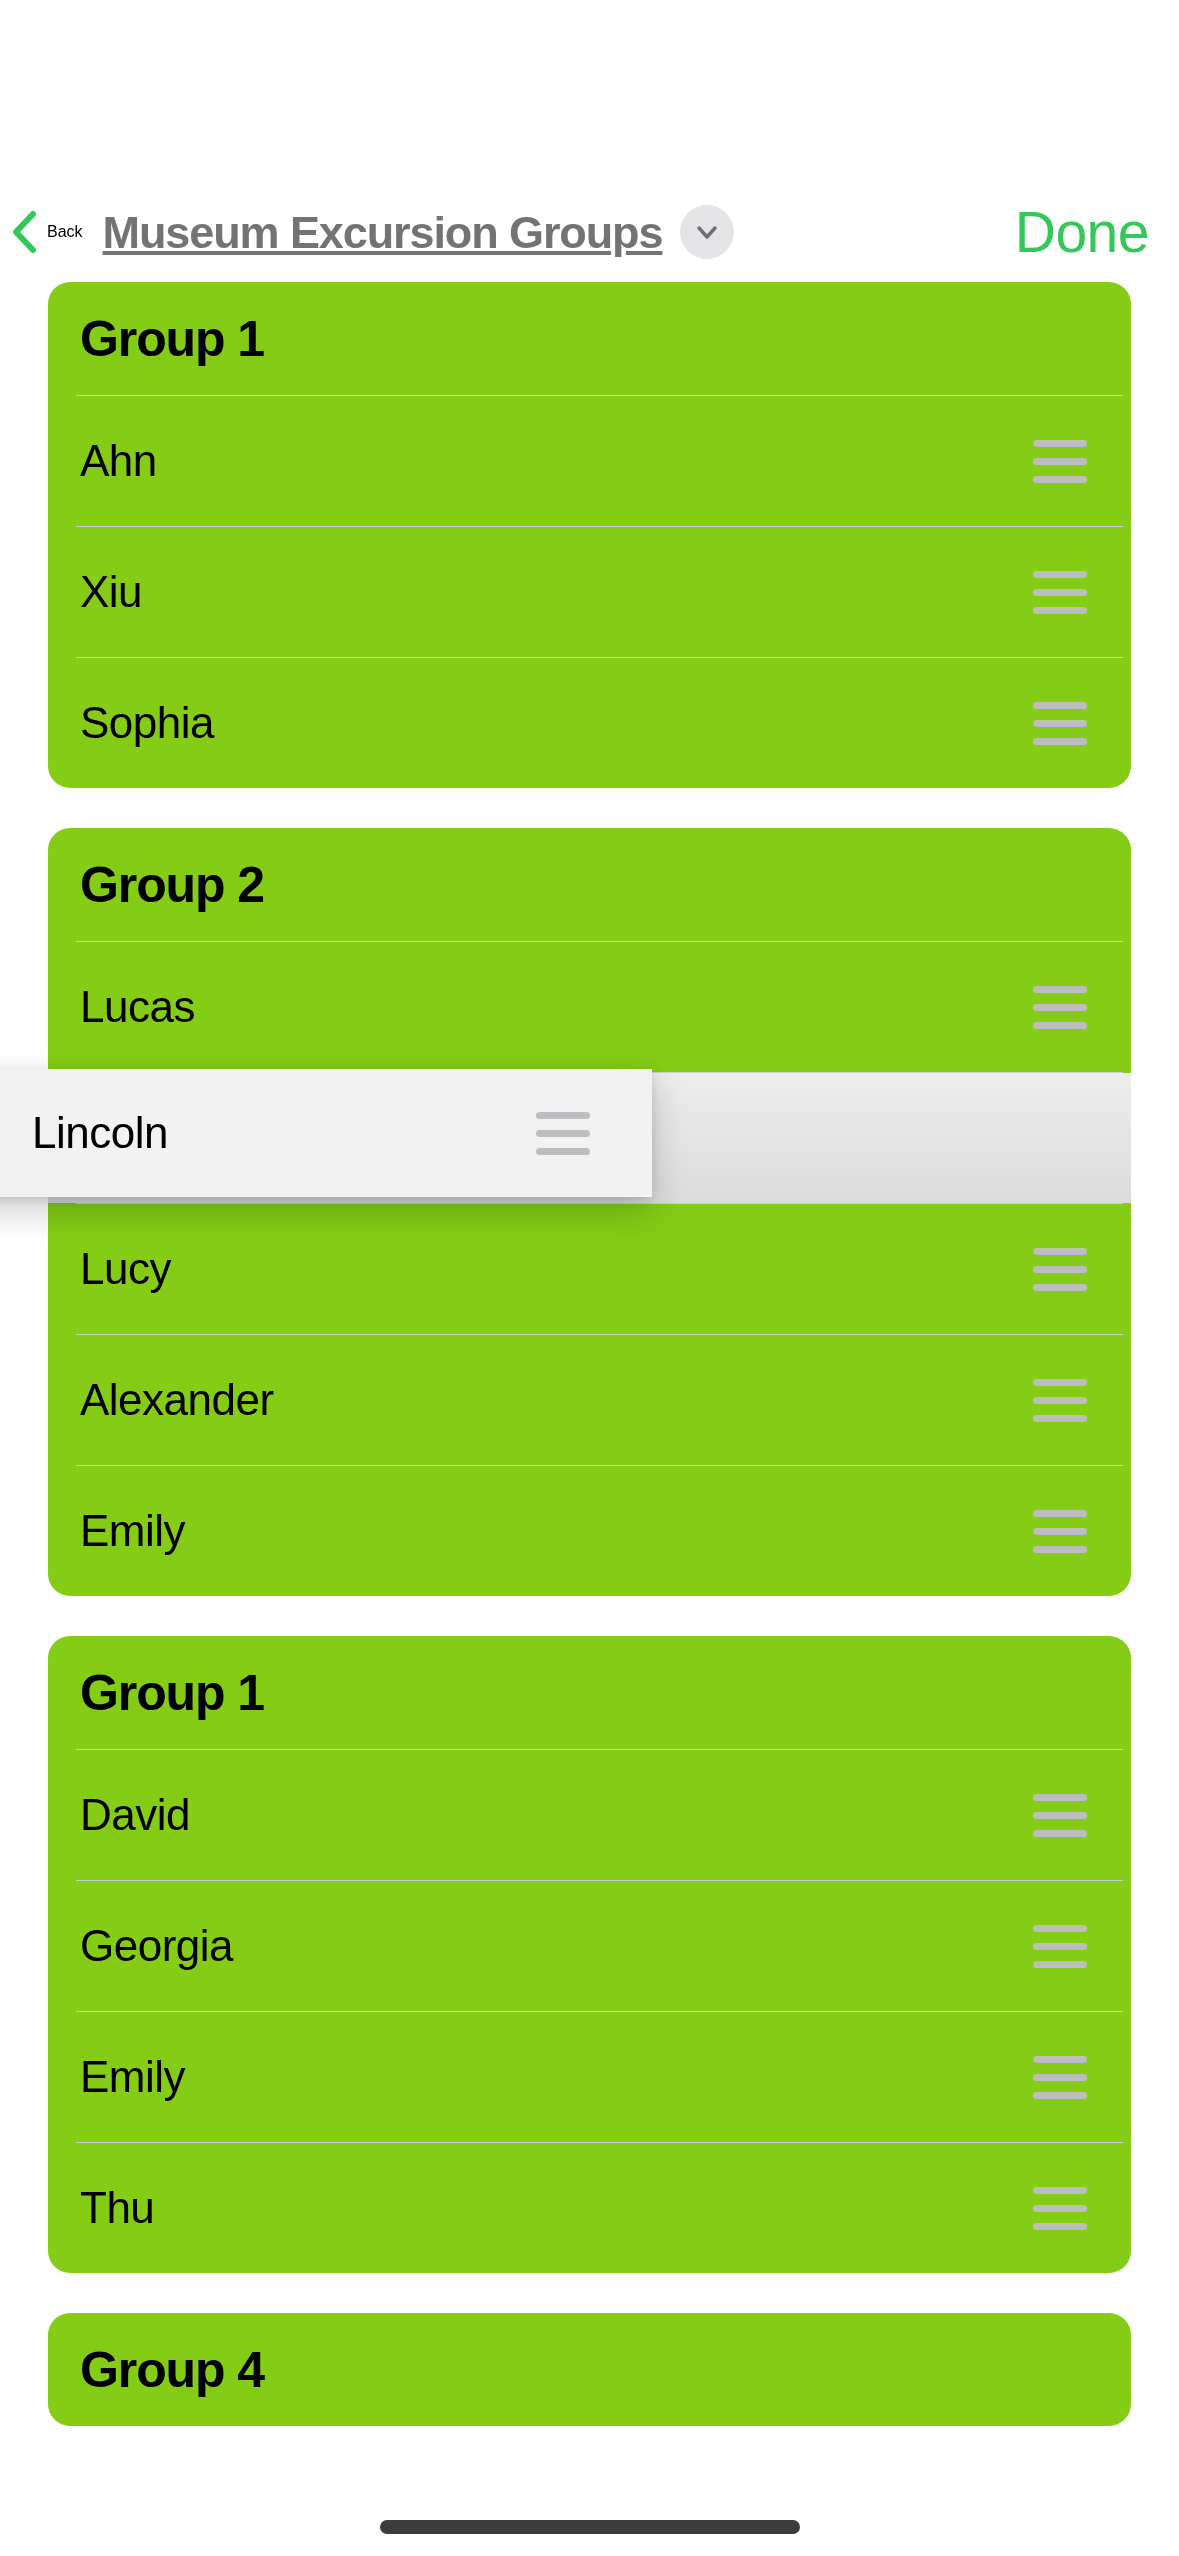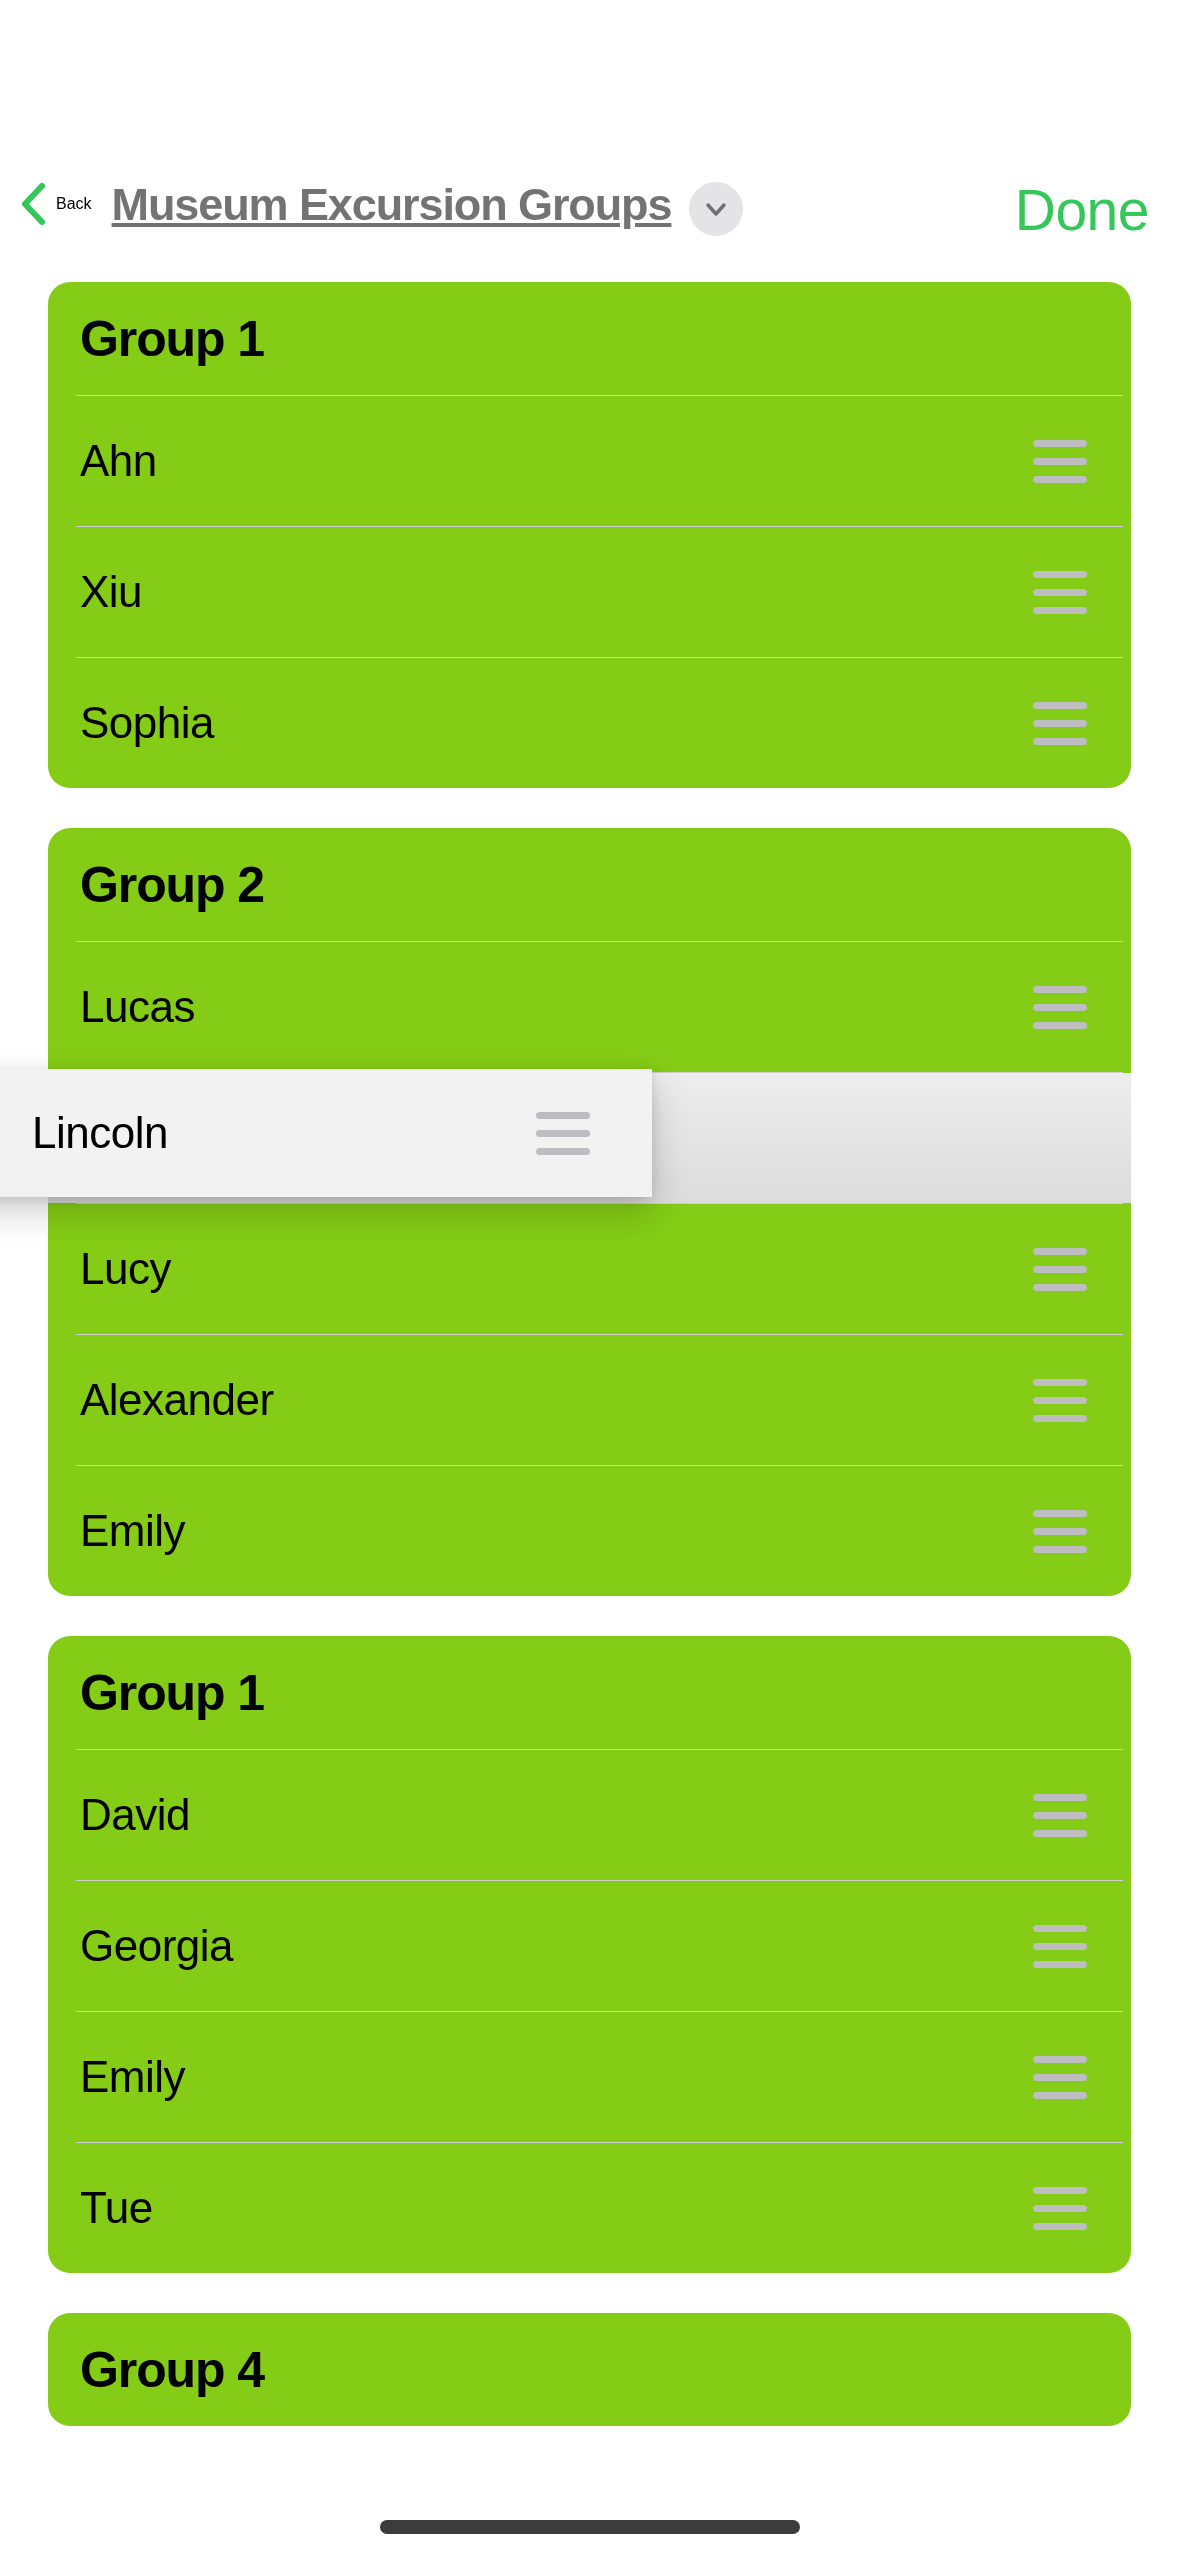--- a/index.html
+++ b/index.html
@@ -19,22 +19,22 @@
   }
 
   
   .status-bar { height:182px; width:100%; background:#ffffff; }
 
   
   .nav-bar {
     position:relative;
     height:100px;
     display:flex;
-    align-items:flex-start;
-    padding:0 24px 0 20px;
+    align-items:center;
+    padding:0 24px 0 11px;
     background:#ffffff;
   }
   .back-btn {
     display:flex; align-items:center; gap:10px;
     cursor:pointer; flex:0 0 auto;
   }
   .back-chev { width:26px; height:44px; display:block; flex:0 0 auto; }
   .nav-title {
     margin-left:20px;
     font-size:45px;
@@ -282,21 +282,21 @@
         <div class="member-row">
           <span class="member-name">Emily</span>
           <span class="drag-handle">
             <i></i>
             <i></i>
             <i></i>
           </span>
         </div>
         <div class="sep"></div>
         <div class="member-row">
-          <span class="member-name">Tue</span>
+          <span class="member-name">Thu</span>
           <span class="drag-handle">
             <i></i>
             <i></i>
             <i></i>
           </span>
         </div>
       </div>
       <div class="group-card">
         <div class="group-header">Group 4</div>
       </div>

